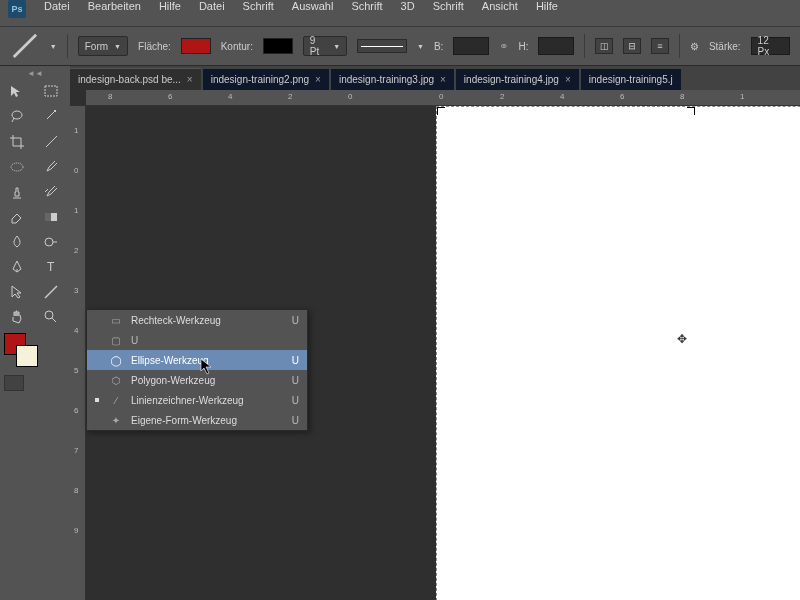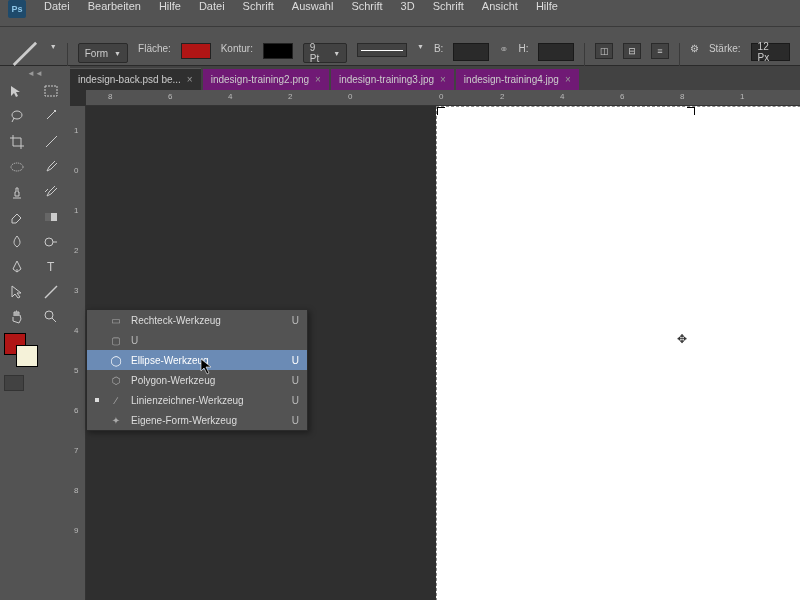--- a/index.html
+++ b/index.html
@@ -1,20 +1,20 @@
 <!DOCTYPE html>
 <html><head>
 <meta charset="utf-8">
 <style>
 *{margin:0;padding:0;box-sizing:border-box;font-family:Arial,sans-serif;user-select:none}
 body{background:#535353;width:800px;height:600px;overflow:hidden;position:relative}
 .menubar{background:#535353;height:26px;display:flex;padding:0 8px;gap:18px;font-size:11px;color:#ddd}
 .ps-logo{width:18px;height:18px;background:#1e4a6b;border-radius:2px;display:flex;align-items:center;justify-content:center;font-size:9px;font-weight:bold;color:#8cc5e8}
 .menu-item{cursor:pointer}
-.optbar{background:#535353;height:40px;border-top:1px solid #3a3a3a;border-bottom:1px solid #2a2a2a;display:flex;align-items:flex-start;padding:16px 10px;gap:10px;font-size:10px;color:#ccc}
+.optbar{background:#535353;height:40px;border-top:1px solid #3a3a3a;border-bottom:1px solid #2a2a2a;display:flex;align-items:center;padding:0 10px;gap:10px;font-size:10px;color:#ccc}
 .tool-icon{width:30px;height:22px;display:flex;align-items:center;justify-content:center}
 .sep{width:1px;height:24px;background:#3a3a3a}
 .dropdown{background:#424242;border:1px solid #2a2a2a;height:20px;padding:0 6px;display:flex;align-items:center;gap:6px;border-radius:2px;font-size:10px}
 .arrow-down{font-size:7px}
 .swatch{width:30px;height:16px;border:1px solid #222}
 .red-sw{background:#b01515}
 .black-sw{background:#000}
 .stroke-prev{width:50px;height:14px;border:1px solid #2a2a2a;display:flex;align-items:center;justify-content:center;background:#424242}
 .stroke-line{width:42px;height:1px;background:#fff}
 .link-ic{color:#999;font-size:11px}
@@ -29,21 +29,21 @@
 .tool-slot{width:30px;height:24px;display:flex;align-items:center;justify-content:center;color:#ccc;position:relative}
 .tool-slot svg{width:16px;height:16px}
 .color-swatches{padding:4px;position:relative;height:40px}
 .fg-color{width:22px;height:22px;background:#b01515;border:1px solid #000;position:absolute;left:4px;top:2px}
 .bg-color{width:22px;height:22px;background:#f5f2d9;border:1px solid #000;position:absolute;left:16px;top:14px}
 .mask-mode{padding:4px;display:flex;gap:4px}
 .mask-btn{width:20px;height:16px;border:1px solid #333;background:#424242}
 .main-area{flex:1;display:flex;flex-direction:column;background:#2f2f2f}
 .tabs{height:24px;background:#424242;display:flex;align-items:flex-end;font-size:10px;color:#ccc;overflow:hidden}
 .tab{padding:5px 8px;background:#2f2f2f;margin-right:2px;display:flex;align-items:center;gap:6px;border-top:1px solid #555;white-space:nowrap}
-.tab.inactive{background:#701a75;border-top:none}
+.tab.inactive{background:#0f172a;border-top:none}
 .close-x{font-size:10px;color:#999}
 .ruler-h{height:16px;background:#535353;display:flex;font-size:8px;color:#bbb;position:relative;border-bottom:1px solid #333;margin-left:16px}
 .ruler-tick{position:absolute;top:2px}
 .canvas-wrap{flex:1;display:flex;position:relative}
 .ruler-v{width:16px;background:#535353;font-size:8px;color:#bbb;border-right:1px solid #333;position:relative}
 .ruler-v .rv-tick{position:absolute;left:4px}
 .canvas-area{flex:1;background:#2f2f2f;position:relative;overflow:hidden}
 .artboard{position:absolute;left:350px;top:0;width:430px;height:500px;background:#fff;border:1px dashed #888}
 .corner-mark{position:absolute;width:8px;height:8px;border:1px solid #000}
 .cm-tl{left:0;top:0;border-right:none;border-bottom:none}
@@ -245,20 +245,23 @@
           <span>indesign-training2.png</span>
           <span class="close-x">×</span>
         </div>
       <div class="tab inactive">
           <span>indesign-training3.jpg</span>
           <span class="close-x">×</span>
         </div>
       <div class="tab inactive">
           <span>indesign-training4.jpg</span>
           <span class="close-x">×</span>
+        </div>
+      <div class="tab inactive">
+          <span>indesign-training5.j</span>
         </div>
     </div>
     <div class="ruler-h" id="ruler-h">
         <span class="ruler-tick" style="left: 22px;">8</span>
         <span class="ruler-tick" style="left: 82px;">6</span>
         <span class="ruler-tick" style="left: 142px;">4</span>
         <span class="ruler-tick" style="left: 202px;">2</span>
         <span class="ruler-tick" style="left: 262px;">0</span>
         <span class="ruler-tick" style="left: 353px;">0</span>
         <span class="ruler-tick" style="left: 414px;">2</span>

